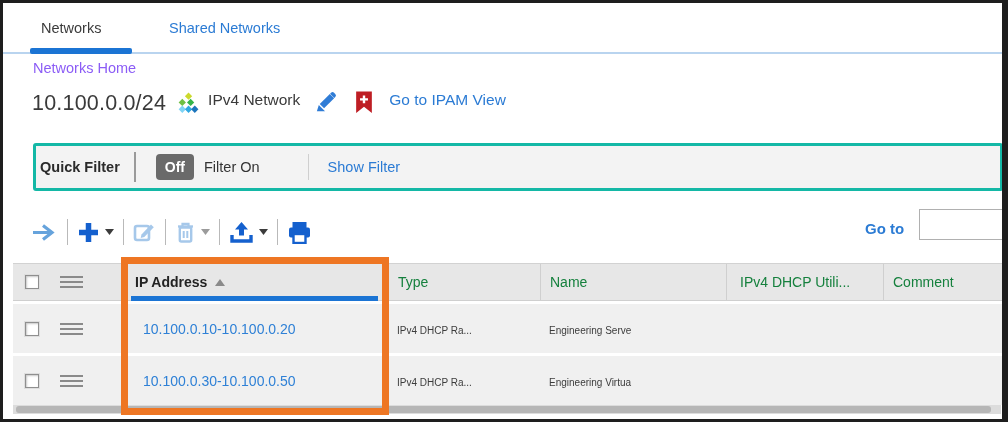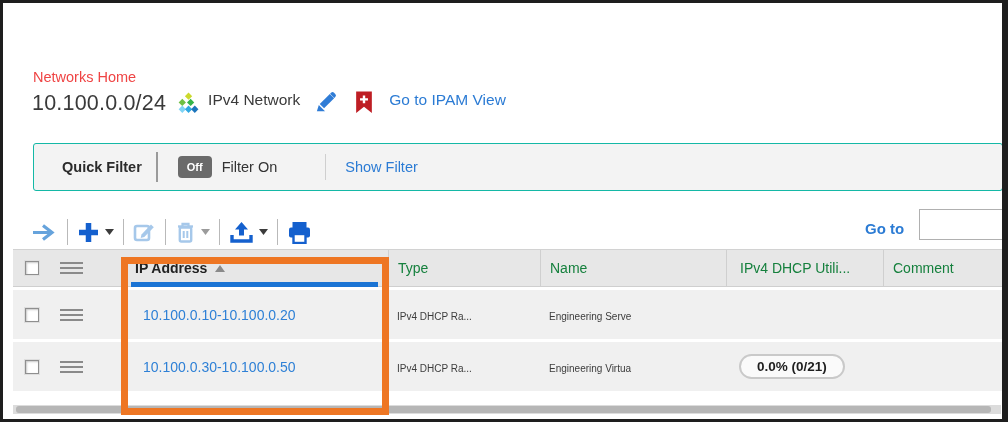--- a/index.html
+++ b/index.html
@@ -10,56 +10,56 @@
   
   .tabbar { position:absolute; left:0; top:0; width:100%; height:51px;
             border-bottom:2px solid #b9d4ef; background:#fff; }
   .tab { position:absolute; top:17px; font-size:14.5px; cursor:default; }
   .tab-active { left:38px; color:#3b3b3b; }
   .tab-inactive { left:166px; color:#2b7bd4; }
   .tab-underline { position:absolute; left:27px; top:45px; width:102px; height:6px;
                    background:#1b74d4; border-radius:2px; }
 
   
-  .breadcrumb { position:absolute; left:30px; top:66px; font-size:14.5px; color:#ef4444; }
+  .breadcrumb { position:absolute; left:30px; top:57px; font-size:14.5px; color:#8b5cf6; }
   .titlerow { position:absolute; left:29px; top:88px; height:36px; display:flex; align-items:flex-start; }
   .page-title { font-size:21.5px; color:#3a3a3a; letter-spacing:.2px; }
   .net-icon { margin-left:9px; }
   .subtitle { margin-left:8px; font-size:15.5px; color:#3a3a3a; }
   .pencil { margin-left:14px; }
   .bookmark { margin-left:18px; }
   .ipam-link { margin-left:16px; font-size:15.5px; color:#2b7bd4; }
 
   
   .filterbar { position:absolute; left:30px; top:140px; width:970px; height:48px;
-               background:#f3f3f3; border:1px solid #14b8a6; border-radius:3px;
-               display:flex; align-items:center; padding-left:28px; }
+               background:#f3f3f3; border:3px solid #14b8a6; border-radius:3px;
+               display:flex; align-items:center; padding-left:4px; }
   .qf-label { font-size:14.5px; font-weight:bold; color:#2b2b2b; }
   .qf-select { margin-left:11px; width:185px; height:30px; background:#fff;
                border:1px solid #96b9dd; display:flex; align-items:center;
                justify-content:space-between; padding:0 10px; font-size:14.5px; color:#333; }
   .vdiv-dark { width:2px; height:30px; background:#9a9a9a; margin-left:14px; }
-  .off-badge { margin-left:20px; background:#6a6a6a; color:#fff; font-size:11px;
+  .off-badge { margin-left:20px; background:#6a6a6a; color:#fff; font-size:14px;
                font-weight:bold; padding:5px 9px; border-radius:4px; }
   .filter-on { margin-left:10px; font-size:14.5px; color:#333; }
   .vdiv-light { width:1px; height:26px; background:#cfcfcf; margin-left:48px; }
   .show-filter { margin-left:19px; font-size:14.5px; color:#2b7bd4; }
 
   
   .toolbar { position:absolute; left:28px; top:212px; height:34px; display:flex; align-items:center; }
   .tb-sep { width:1px; height:26px; background:#b9b9b9; margin:0 9px; }
   .tb-btn { display:flex; align-items:center; }
   .caret { margin-left:5px; }
   .goto-label { position:absolute; left:862px; top:217px; font-size:15px; font-weight:bold; color:#2b7bd4; }
   .goto-input { position:absolute; left:916px; top:206px; width:86px; height:31px;
                 border:1px solid #b0b0b0; background:#fff; font-size:14px; padding:0 6px;
                 font-family:"Liberation Sans", sans-serif; }
 
   
-  .table { position:absolute; left:10px; top:246px; width:990px; }
+  .table { position:absolute; left:10px; top:260px; width:990px; }
   .t-header { display:flex; height:38px; background:#e7e7e7;
               border-top:1px solid #d2d2d2; border-bottom:1px solid #cfcfcf;
               align-items:center; }
   .t-row { display:flex; height:49px; background:#f0f0f0; align-items:center; margin-top:3px; }
   .c-check { width:36px; display:flex; align-items:center; }
   .c-menu  { width:74px; display:flex; align-items:center; }
   .c-ip    { width:265px; position:relative; height:100%; display:flex; align-items:center; padding-left:20px; }
   .c-type  { width:152px; padding-left:9px; }
   .c-name  { width:151px; padding-left:9px; }
   .c-dhcp  { width:157px; padding-left:13px; display:flex; align-items:center;margin-left:35px; }
@@ -87,20 +87,25 @@
 
   
   .highlight-box { position:absolute; left:118px; top:254px; width:268px; height:158px;
                    border:7px solid #ee7623; z-index:20; pointer-events:none; }
 </style>
 </head>
 <body>
 
 <div class="window">
 
+  <div class="tabbar">
+    <div class="tab tab-active">Networks</div>
+    <div class="tab tab-inactive">Shared Networks</div>
+    <div class="tab-underline"></div>
+  </div>
 
   <div class="breadcrumb">Networks Home</div>
 
   <div class="titlerow">
     <span class="page-title">10.100.0.0/24</span>
     <span class="net-icon">
       <svg width="25" height="25" viewBox="0 0 24 24">
         <path d="M13 1.5 L16.5 5 L13 8.5 L9.5 5 Z" fill="#ccd92c"></path>
         <path d="M7 7.5 L10.5 11 L7 14.5 L3.5 11 Z" fill="#6fbf44"></path>
         <path d="M15 7.5 L18.5 11 L15 14.5 L11.5 11 Z" fill="#35b44a"></path>
@@ -251,23 +256,20 @@
             <span></span>
             <span></span>
             <span></span>
           </span>
         </div>
       <div class="c-ip">
           <span class="ip-link">10.100.0.30-10.100.0.50</span>
         </div>
       <div class="c-type"><span class="cell-txt">IPv4 DHCP Ra...</span></div>
       <div class="c-name"><span class="cell-txt">Engineering Virtua</span></div>
-      <div class="c-dhcp">
-          <span class="util-pill">0.0% (0/21)</span>
-        </div>
       <div class="c-comment"><span class="cell-txt"></span></div>
     </div>
   </div>
 
   <div class="hscroll">
     <div class="hscroll-thumb"></div>
   </div>
 
   <div class="highlight-box"></div>
 

